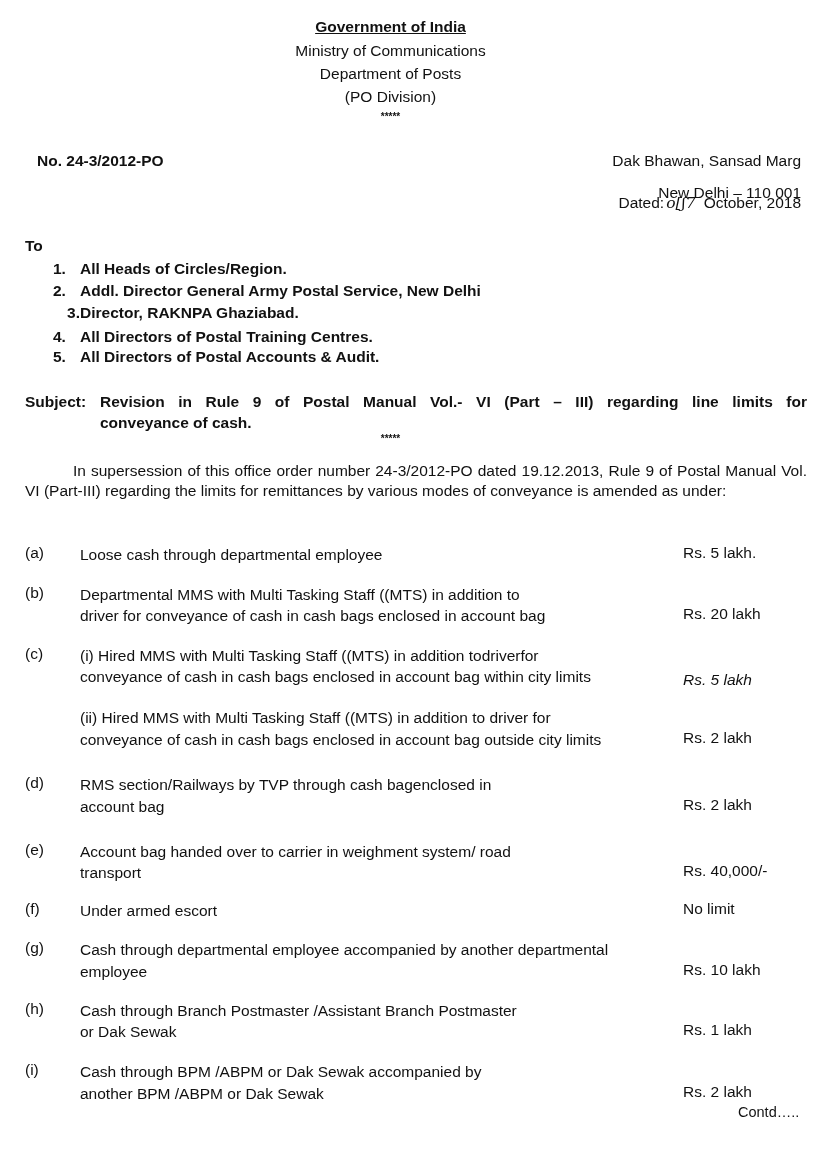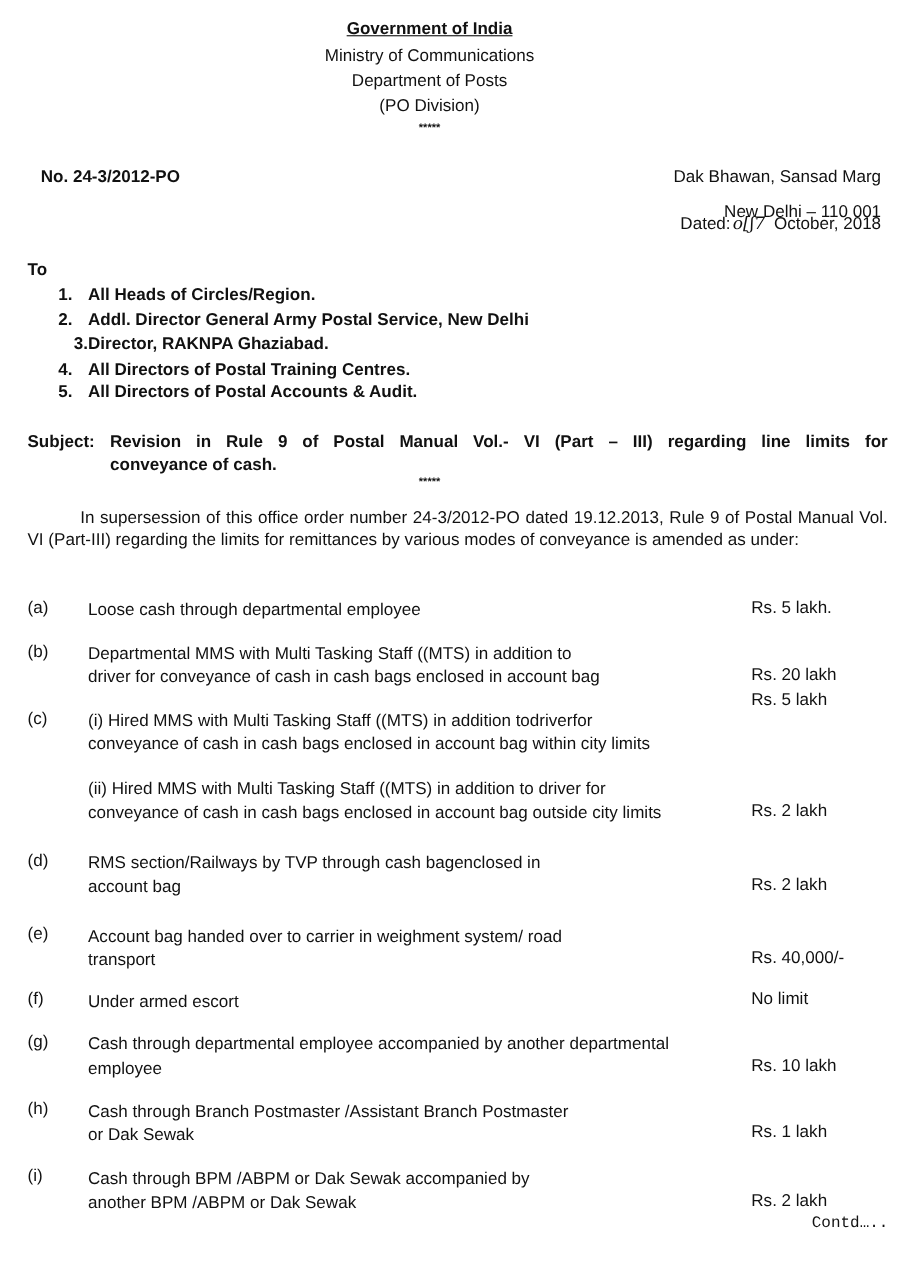--- a/index.html
+++ b/index.html
@@ -57,21 +57,21 @@
   <div class="abs amt" style="top:544px;">Rs. 5 lakh.</div>
 
   <div class="abs label" style="top:584px;">(b)</div>
   <div class="abs desc" style="top:584px;">Departmental MMS with Multi Tasking Staff ((MTS) in addition to</div>
   <div class="abs desc" style="top:605px;">driver for conveyance of cash in cash bags enclosed in account bag</div>
   <div class="abs amt" style="top:605px;">Rs. 20 lakh</div>
 
   <div class="abs label" style="top:645px;">(c)</div>
   <div class="abs desc" style="top:645px;">(i)  Hired MMS with Multi Tasking Staff ((MTS) in addition todriverfor</div>
   <div class="abs desc" style="top:666px;">conveyance of cash in cash bags enclosed in account bag within city limits</div>
-  <div class="abs amt" style="top:628px;">Rs. 5 lakh</div>
+  <div class="abs amt" style="top:671px;font-style:italic;">Rs. 5 lakh</div>
 
   <div class="abs desc" style="top:707px;">(ii)  Hired MMS with Multi Tasking Staff ((MTS) in addition to driver for</div>
   <div class="abs desc" style="top:729px;">conveyance of cash in cash bags enclosed in account bag outside city limits</div>
   <div class="abs amt" style="top:729px;">Rs. 2 lakh</div>
 
   <div class="abs label" style="top:774px;">(d)</div>
   <div class="abs desc" style="top:774px;">RMS section/Railways by TVP through cash bagenclosed in</div>
   <div class="abs desc" style="top:796px;">account bag</div>
   <div class="abs amt" style="top:796px;">Rs. 2 lakh</div>
 
@@ -93,13 +93,13 @@
   <div class="abs desc" style="top:1000px;">Cash through Branch Postmaster /Assistant Branch Postmaster</div>
   <div class="abs desc" style="top:1021px;">or Dak Sewak</div>
   <div class="abs amt" style="top:1021px;">Rs. 1 lakh</div>
 
   <div class="abs label" style="top:1061px;">(i)</div>
   <div class="abs desc" style="top:1061px;">Cash through BPM /ABPM or Dak Sewak accompanied by</div>
   <div class="abs desc" style="top:1083px;">another BPM /ABPM or Dak Sewak</div>
   <div class="abs amt" style="top:1083px;">Rs. 2 lakh</div>
 </div>
 
-<div class="abs" style="top:1104px; left:738px; font-size:14.5px;font-family:Liberation Mono, monospace;">Contd…..</div>
+<div class="abs" style="top:1104px; left:738px; font-size:14.5px;">Contd…..</div>
 
 </body></html>

